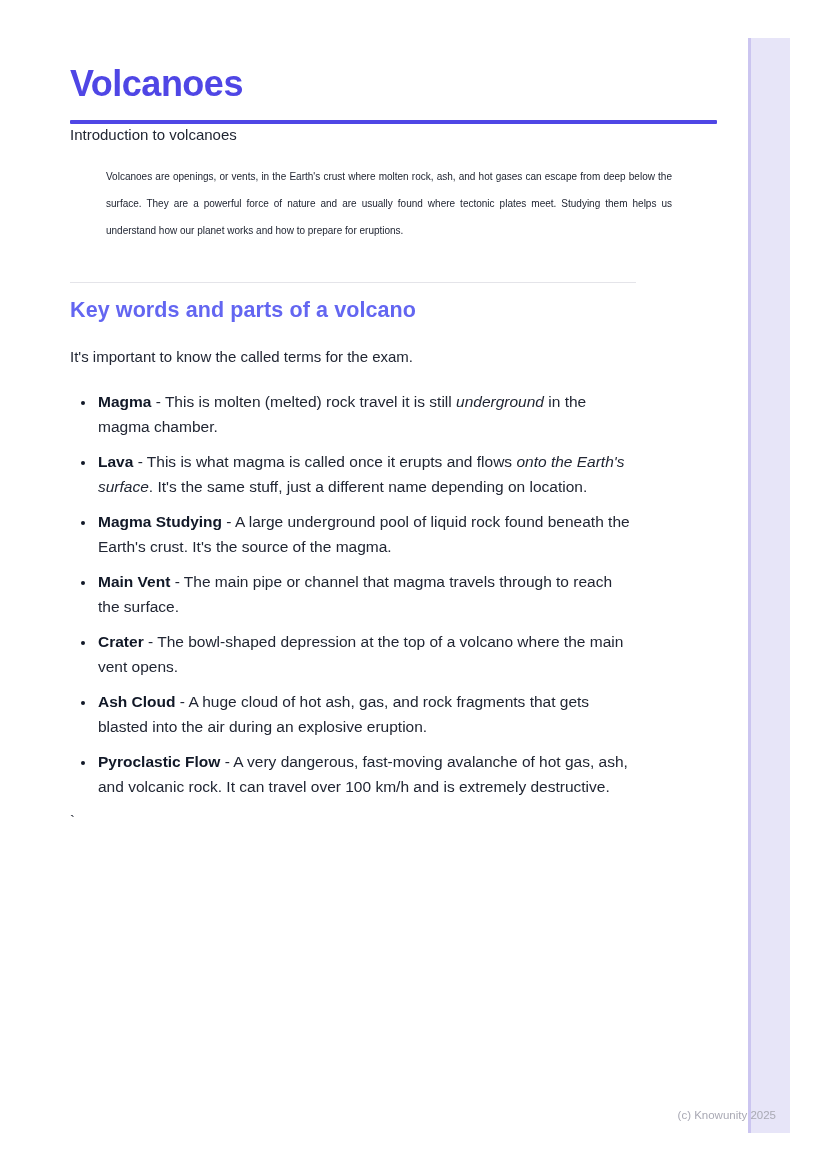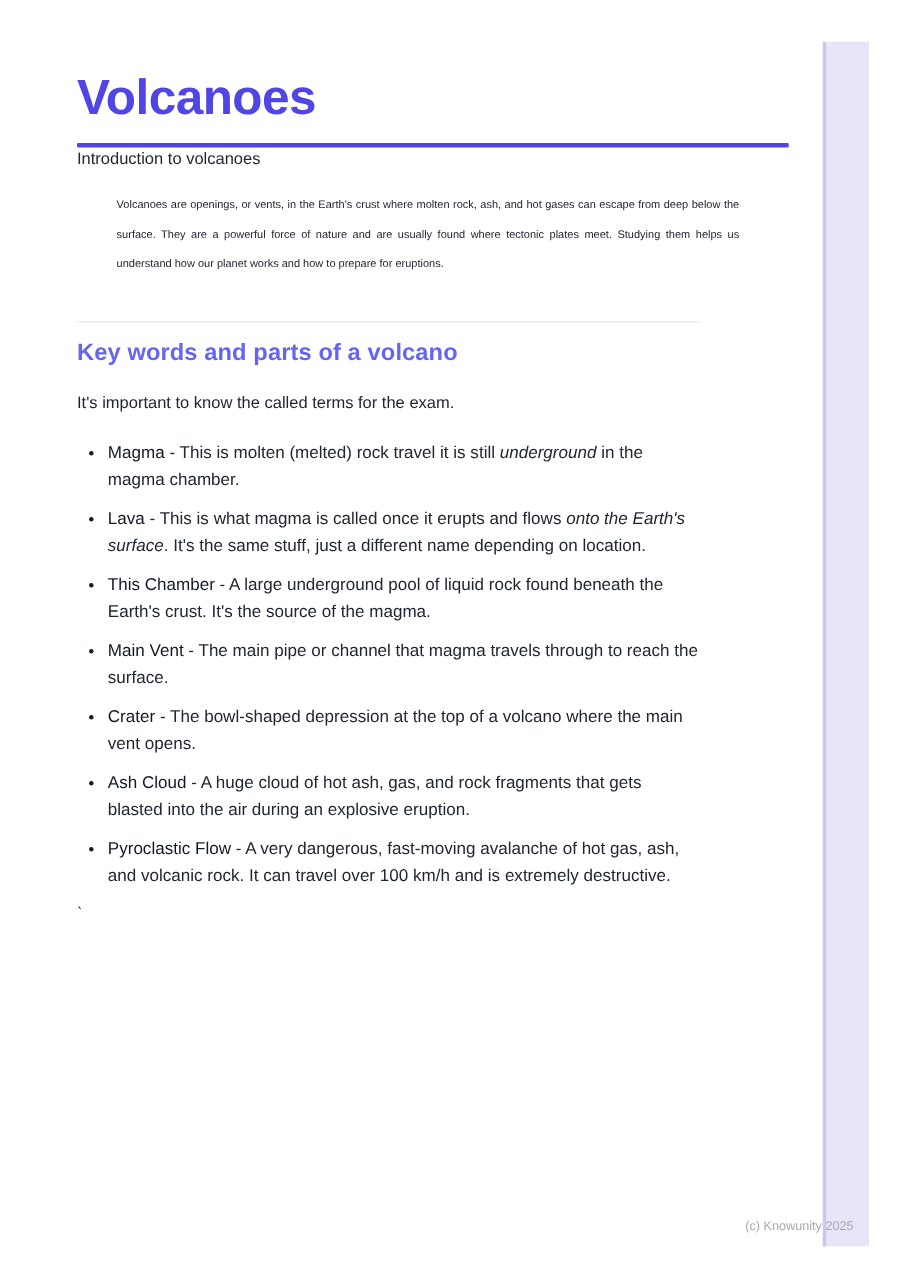--- a/index.html
+++ b/index.html
@@ -28,21 +28,21 @@
   }
   .content {
     position: absolute;
     left: 70px;
     top: 0;
     width: 650px;
     padding-top: 64px;
     z-index: 2;
   }
   h1.page-title {
-    font-size: 45px;
+    font-size: 36px;
     font-weight: 800;
     letter-spacing: -0.5px;
     color: var(--accent, #4f46e5);
     line-height: 1.1;
   }
   .title-rule {
     margin-top: 16px;
     width: 647px;
     height: 4px;
     background: var(--accent, #4f46e5);
@@ -90,21 +90,21 @@
     font-size: 15.5px;
     line-height: 25.5px;
     margin-bottom: 9px;
     padding-left: 2px;
   }
   ul.keyword-list li::marker {
     color: #111827;
     font-size: 14px;
   }
   ul.keyword-list strong {
-    font-weight: 400;
+    font-weight: 700;
     color: #111827;
   }
   .italic { font-style: italic; text-align: center; }
   .stray {
     margin-top: 12px;
     font-size: 15px;
   }
   .footer-credit {
     position: absolute;
     right: 52px;
@@ -128,21 +128,21 @@
     <p class="intro-paragraph">Volcanoes are openings, or vents, in the Earth's crust where molten rock, ash, and hot gases can escape from deep below the surface. They are a powerful force of nature and are usually found where tectonic plates meet. Studying them helps us understand how our planet works and how to prepare for eruptions.</p>
 
     <hr class="divider">
 
     <h2 class="section-heading">Key words and parts of a volcano</h2>
     <p class="section-intro">It's important to know the called terms for the exam.</p>
 
     <ul class="keyword-list">
         <li><strong>Magma</strong><span> - This is molten (melted) rock travel it is still </span><span class="italic">underground</span><span> in the magma chamber.</span></li>
         <li><strong>Lava</strong><span> - This is what magma is called once it erupts and flows </span><span class="italic">onto the Earth's surface</span><span>. It's the same stuff, just a different name depending on location.</span></li>
-        <li><strong>This Chamber</strong><span> - A large underground pool of liquid rock found beneath the Earth's crust. It's the source of the magma.</span></li>
+        <li><strong>Magma Studying</strong><span> - A large underground pool of liquid rock found beneath the Earth's crust. It's the source of the magma.</span></li>
         <li><strong>Main Vent</strong><span> - The main pipe or channel that magma travels through to reach the surface.</span></li>
         <li><strong>Crater</strong><span> - The bowl-shaped depression at the top of a volcano where the main vent opens.</span></li>
         <li><strong>Ash Cloud</strong><span> - A huge cloud of hot ash, gas, and rock fragments that gets blasted into the air during an explosive eruption.</span></li>
         <li><strong>Pyroclastic Flow</strong><span> - A very dangerous, fast-moving avalanche of hot gas, ash, and volcanic rock. It can travel over 100 km/h and is extremely destructive.</span></li>
       </ul>
 
     <p class="stray">`</p>
   </div>
 
   <div class="footer-credit">(c) Knowunity 2025</div>

